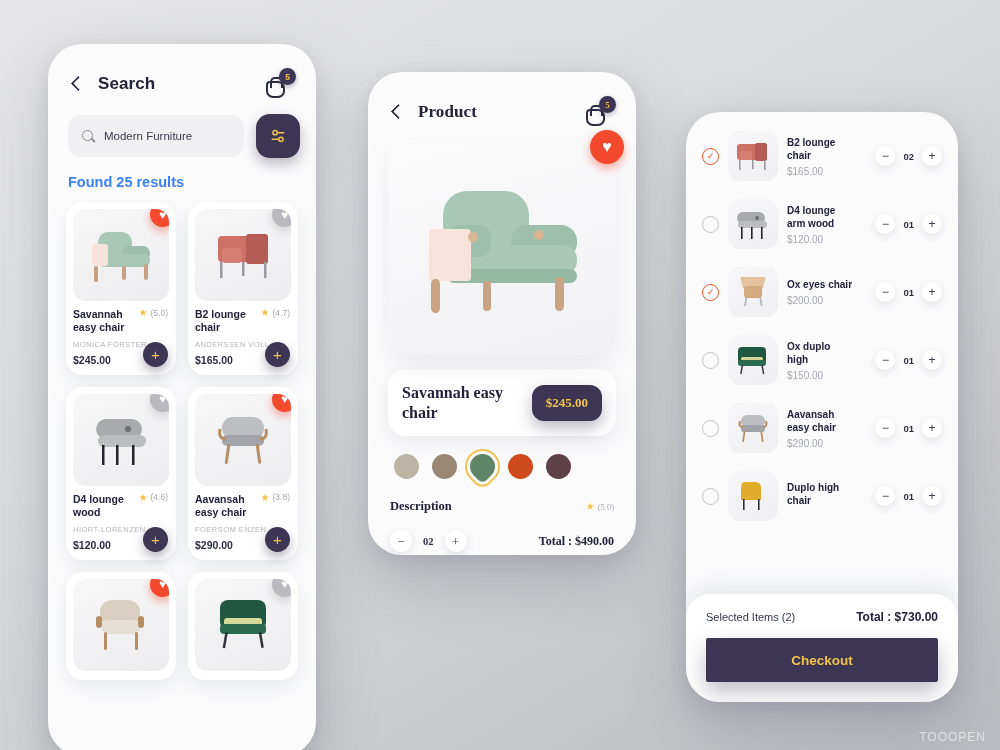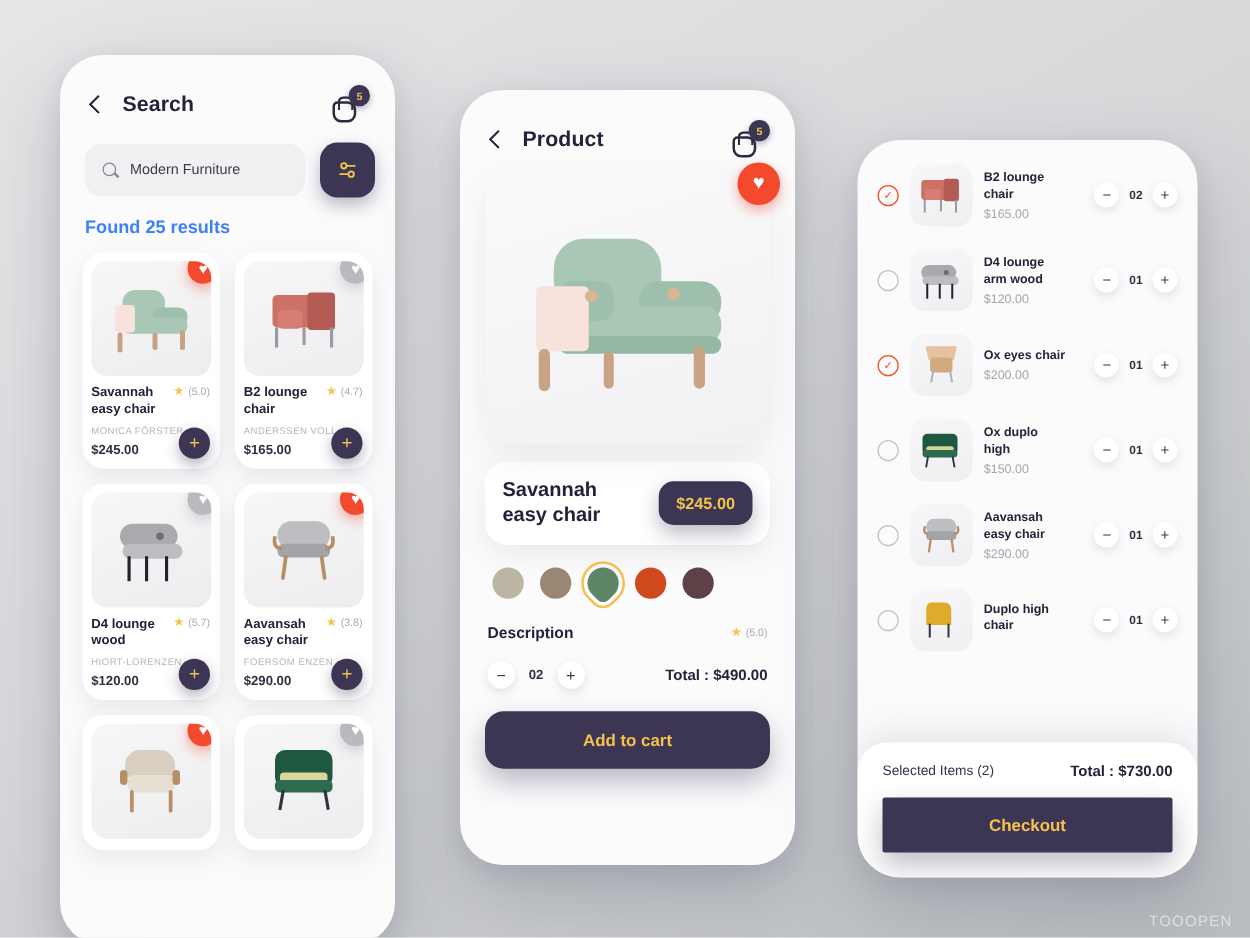--- a/index.html
+++ b/index.html
@@ -14,21 +14,21 @@
 
   
   .phone {
     position: absolute;
     background: #fbfbfc;
     border-radius: 34px;
     overflow: hidden;
     box-shadow: 0 26px 60px rgba(90,95,110,.28), 0 6px 18px rgba(90,95,110,.14);
   }
   #phone-search  { left: 48px;  top: 44px;  width: 268px; height: 712px; }
-  #phone-product { left: 368px; top: 72px;  width: 268px; height: 620px; }
+  #phone-product { left: 368px; top: 72px;  width: 268px; height: 483px; font-family: Liberation Serif, serif; }
   #phone-cart    { left: 686px; top: 112px; width: 272px; height: 590px; }
 
   
   .scr-head {
     display: flex; align-items: center; gap: 12px;
     padding: 26px 20px 0 20px;
     position: relative;
   }
   .back-ico {
     width: 18px; height: 18px; flex: none;
@@ -322,21 +322,21 @@
             <rect x="16" y="26" width="48" height="12" rx="6" fill="#bcbdc0"></rect>
             <circle cx="46" cy="20" r="3" fill="#6d6e73"></circle>
             <rect x="20" y="36" width="2.5" height="20" fill="#22222a"></rect>
             <rect x="34" y="36" width="2.5" height="20" fill="#22222a"></rect>
             <rect x="50" y="36" width="2.5" height="20" fill="#22222a"></rect>
           </svg>
         </div>
         <div class="pname">D4 lounge wood</div>
         <div class="prating" style="top:105px">
           <span class="star">★</span>
-          <span>(5.7)</span>
+          <span>(4.6)</span>
         </div>
         <div class="pbrand">HIORT-LORENZEN</div>
         <div class="pprice">$120.00</div>
         <div class="plus">+</div>
       </div>
 
       <div class="pcard">
         <div class="pimg">
           <div class="heart on">♥</div>
           <svg class="chair" width="78" height="62" viewBox="0 0 78 62">

